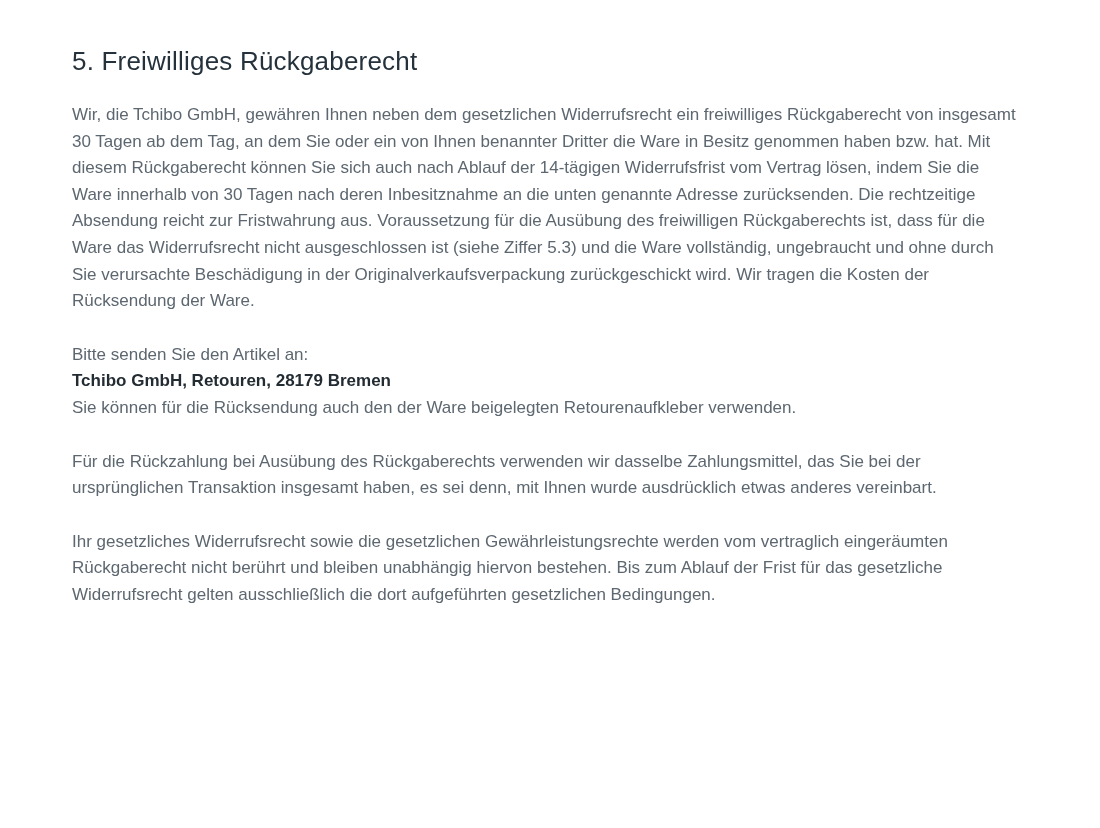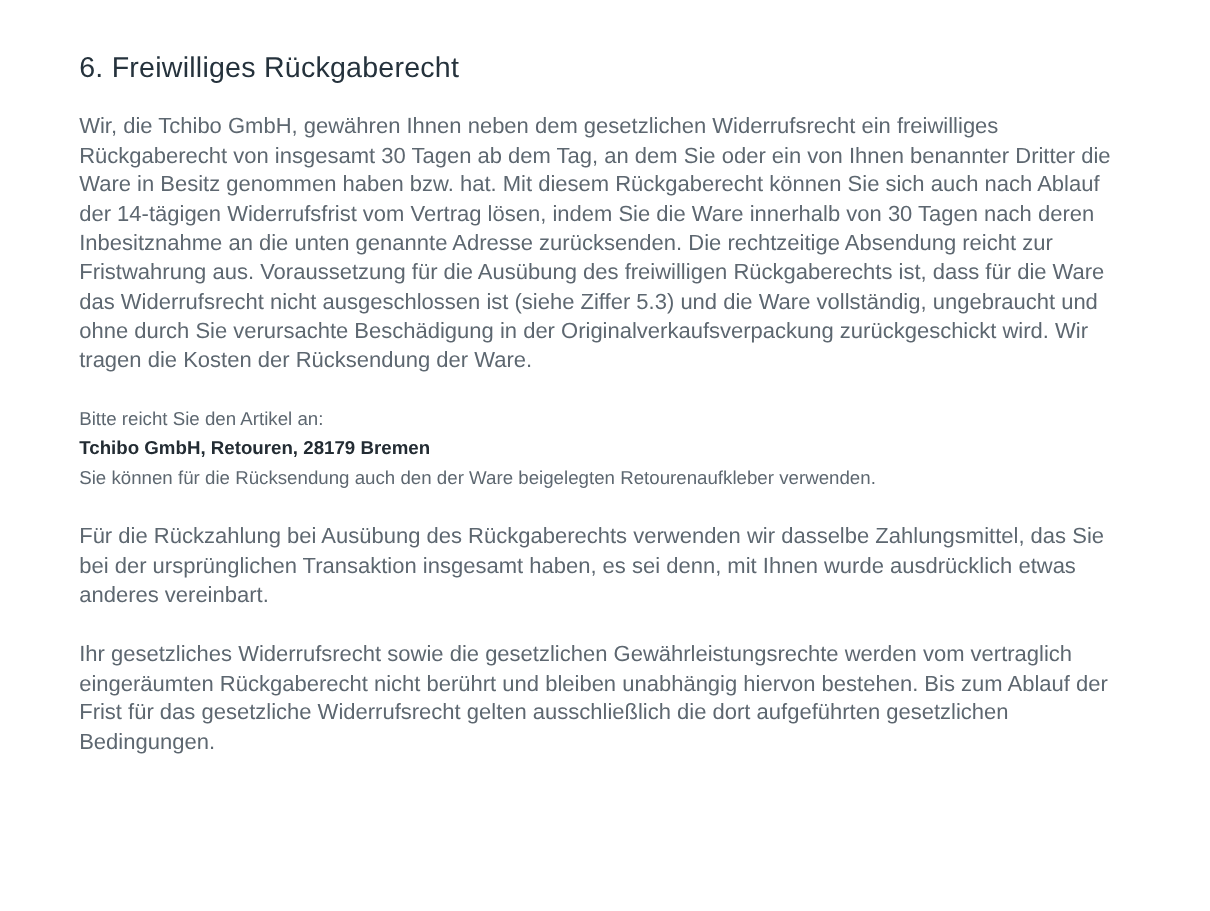--- a/index.html
+++ b/index.html
@@ -22,21 +22,21 @@
   }
   .section-heading {
     margin: 0 0 25px 0;
     font-size: 26px;
     font-weight: 400;
     letter-spacing: 0.2px;
     color: #25323c;
   }
   .para {
     margin: 0 0 27px 0;
-    font-size: 20px;
+    font-size: 17px;
     line-height: 26.6px;
     font-weight: 400;
     color: #5d6770;
   }
   .address-block {
     margin: 0 0 27px 0;
     font-size: 17px;
     line-height: 26.6px;
     color: #5d6770;
   }
@@ -47,26 +47,26 @@
   .para.last {
     margin-bottom: 0;
   }
 </style>
 </head>
 <body>
 
 <div class="page">
   <div class="content">
 
-    <h1 class="section-heading">6. Freiwilliges Rückgaberecht</h1>
+    <h1 class="section-heading">5. Freiwilliges Rückgaberecht</h1>
 
     <p class="para">Wir, die Tchibo GmbH, gewähren Ihnen neben dem gesetzlichen Widerrufsrecht ein freiwilliges Rückgaberecht von insgesamt 30 Tagen ab dem Tag, an dem Sie oder ein von Ihnen benannter Dritter die Ware in Besitz genommen haben bzw. hat. Mit diesem Rückgaberecht können Sie sich auch nach Ablauf der 14-tägigen Widerrufsfrist vom Vertrag lösen, indem Sie die Ware innerhalb von 30 Tagen nach deren Inbesitznahme an die unten genannte Adresse zurücksenden. Die rechtzeitige Absendung reicht zur Fristwahrung aus. Voraussetzung für die Ausübung des freiwilligen Rückgaberechts ist, dass für die Ware das Widerrufsrecht nicht ausgeschlossen ist (siehe Ziffer 5.3) und die Ware vollständig, ungebraucht und ohne durch Sie verursachte Beschädigung in der Originalverkaufsverpackung zurückgeschickt wird. Wir tragen die Kosten der Rücksendung der Ware.</p>
 
     <div class="address-block">
-      <div>Bitte reicht Sie den Artikel an:</div>
+      <div>Bitte senden Sie den Artikel an:</div>
       <div class="address-line">Tchibo GmbH, Retouren, 28179 Bremen</div>
       <div>Sie können für die Rücksendung auch den der Ware beigelegten Retourenaufkleber verwenden.</div>
     </div>
 
     <p class="para">Für die Rückzahlung bei Ausübung des Rückgaberechts verwenden wir dasselbe Zahlungsmittel, das Sie bei der ursprünglichen Transaktion insgesamt haben, es sei denn, mit Ihnen wurde ausdrücklich etwas anderes vereinbart.</p>
 
     <p class="para">Ihr gesetzliches Widerrufsrecht sowie die gesetzlichen Gewährleistungsrechte werden vom vertraglich eingeräumten Rückgaberecht nicht berührt und bleiben unabhängig hiervon bestehen. Bis zum Ablauf der Frist für das gesetzliche Widerrufsrecht gelten ausschließlich die dort aufgeführten gesetzlichen Bedingungen.</p>
 
 
   </div>

